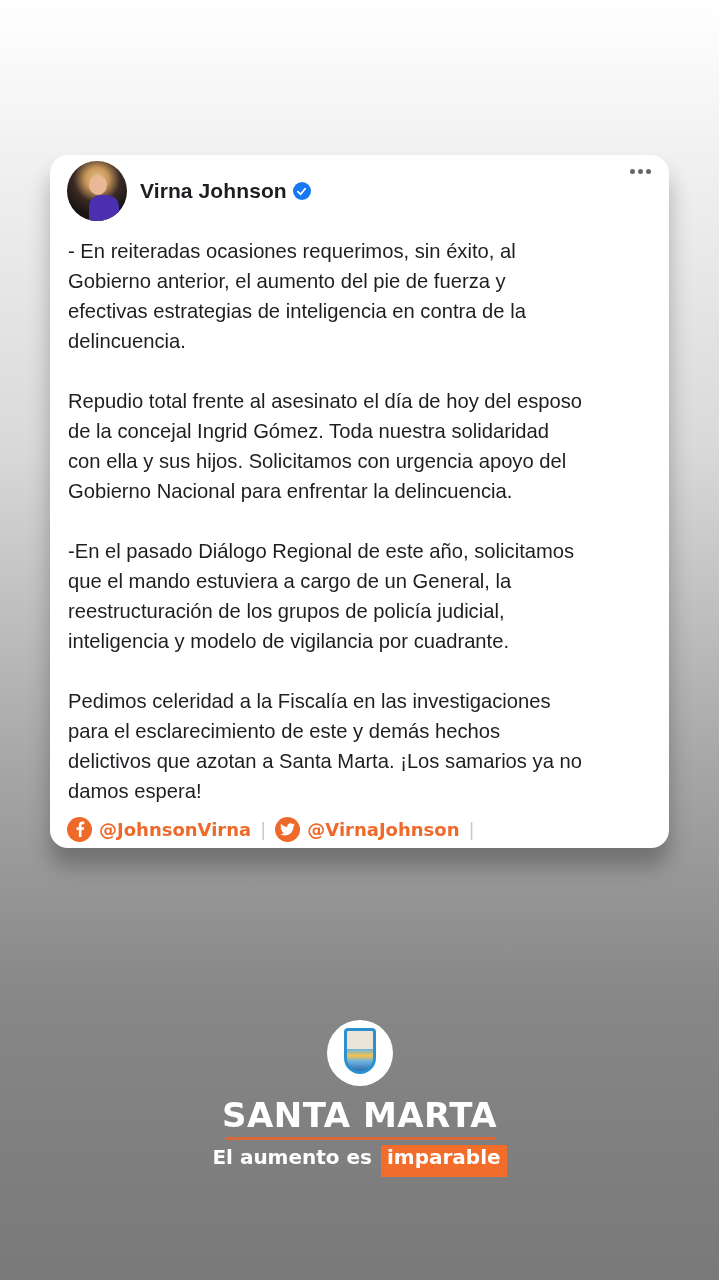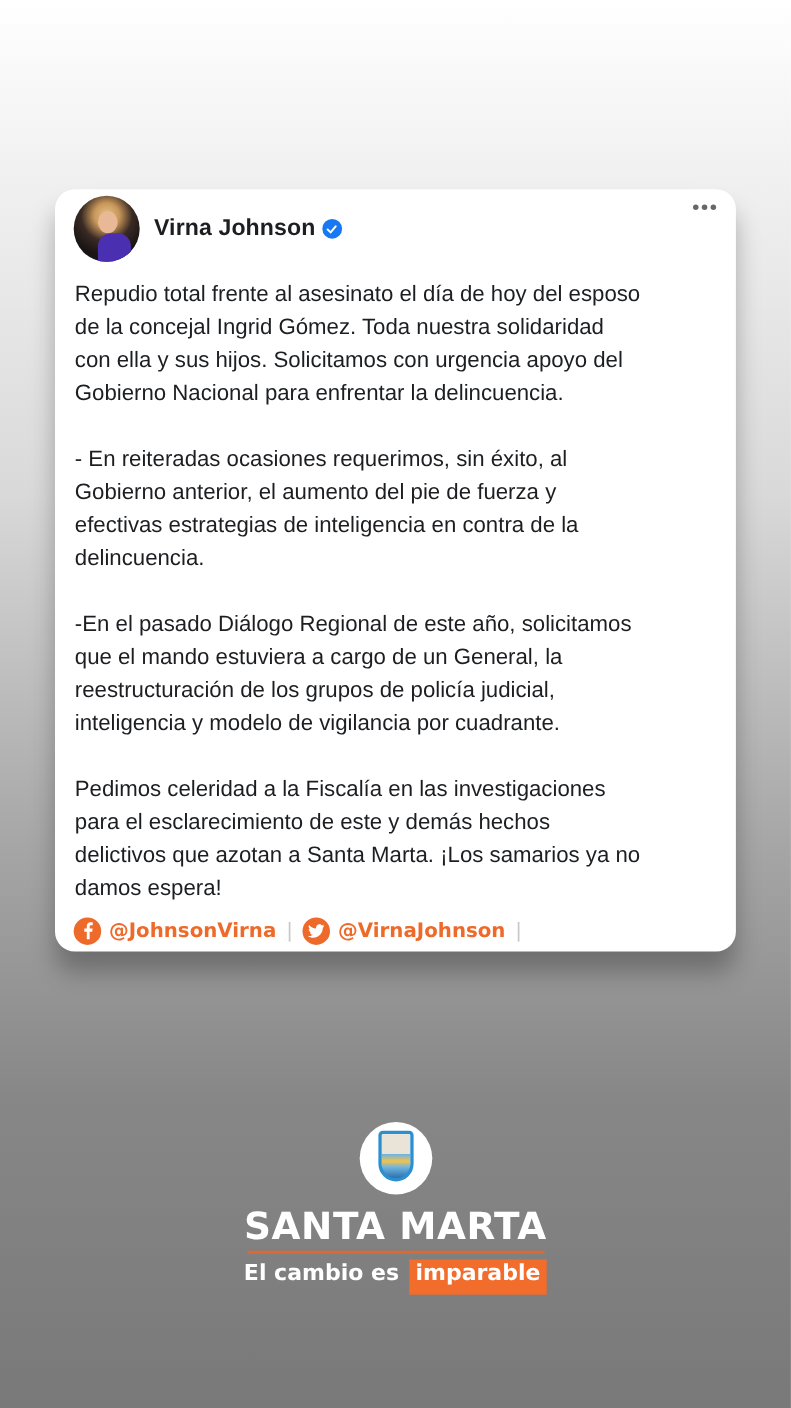--- a/index.html
+++ b/index.html
@@ -4,21 +4,21 @@
 <style>
   * { box-sizing: border-box; margin: 0; padding: 0; }
   html, body { width: 719px; height: 1280px; overflow: hidden; }
   body {
     font-family: "Liberation Sans", sans-serif;
     background: linear-gradient(180deg, #ffffff 0%, #f1f1f1 12%, #d9d9d9 35%, #a6a6a6 60%, #878787 78%, #797979 100%);
     position: relative;
   }
   .card {
     position: absolute;
-    left: 50px; top: 172px;
+    left: 50px; top: 155px;
     width: 619px; height: 693px;
     background: #ffffff;
     border-radius: 18px;
     box-shadow: 0 18px 22px rgba(0,0,0,0.28);
   }
   .header { position: absolute; left: 17px; top: 6px; height: 60px; display: flex; align-items: center; }
   .avatar {
     width: 60px; height: 60px; border-radius: 50%;
     background: radial-gradient(circle at 50% 30%, #e8c48a 0%, #c8975a 22%, #3a2a24 45%, #1a1414 70%);
     position: relative; overflow: hidden;
@@ -97,28 +97,28 @@
         </svg>
     </span>
   </div>
   <div class="more">
     <span></span>
       <span></span>
       <span></span>
   </div>
 
   <div class="body">
+    <p>- En reiteradas ocasiones requerimos, sin éxito, al
+Gobierno anterior,  el aumento del pie de fuerza y
+efectivas estrategias de inteligencia en contra de la
+delincuencia.</p>
     <p>Repudio total frente al asesinato el día de hoy del esposo
 de la concejal Ingrid Gómez. Toda nuestra solidaridad
 con ella y sus hijos. Solicitamos con urgencia apoyo del
 Gobierno Nacional para enfrentar la delincuencia.</p>
-    <p>- En reiteradas ocasiones requerimos, sin éxito, al
-Gobierno anterior,  el aumento del pie de fuerza y
-efectivas estrategias de inteligencia en contra de la
-delincuencia.</p>
     <p>-En el pasado Diálogo Regional de este año, solicitamos
 que el mando estuviera a cargo de un General, la
 reestructuración de los grupos de policía judicial,
 inteligencia y modelo de vigilancia por cuadrante.</p>
     <p>Pedimos celeridad a la Fiscalía en las investigaciones
 para el esclarecimiento de este y demás hechos
 delictivos que azotan a Santa Marta. ¡Los samarios ya no
 damos espera!</p>
   </div>
 
@@ -144,16 +144,16 @@
   </div>
 </div>
 
 <div class="brand">
   <div class="crest">
     <div class="shield"></div>
   </div>
   <div class="city">SANTA MARTA</div>
   <div class="bar"></div>
   <div class="slogan">
-    <span>El cambio es</span>
+    <span>El aumento es</span>
     <span class="hl">imparable</span>
   </div>
 </div>
 
 </body></html>

